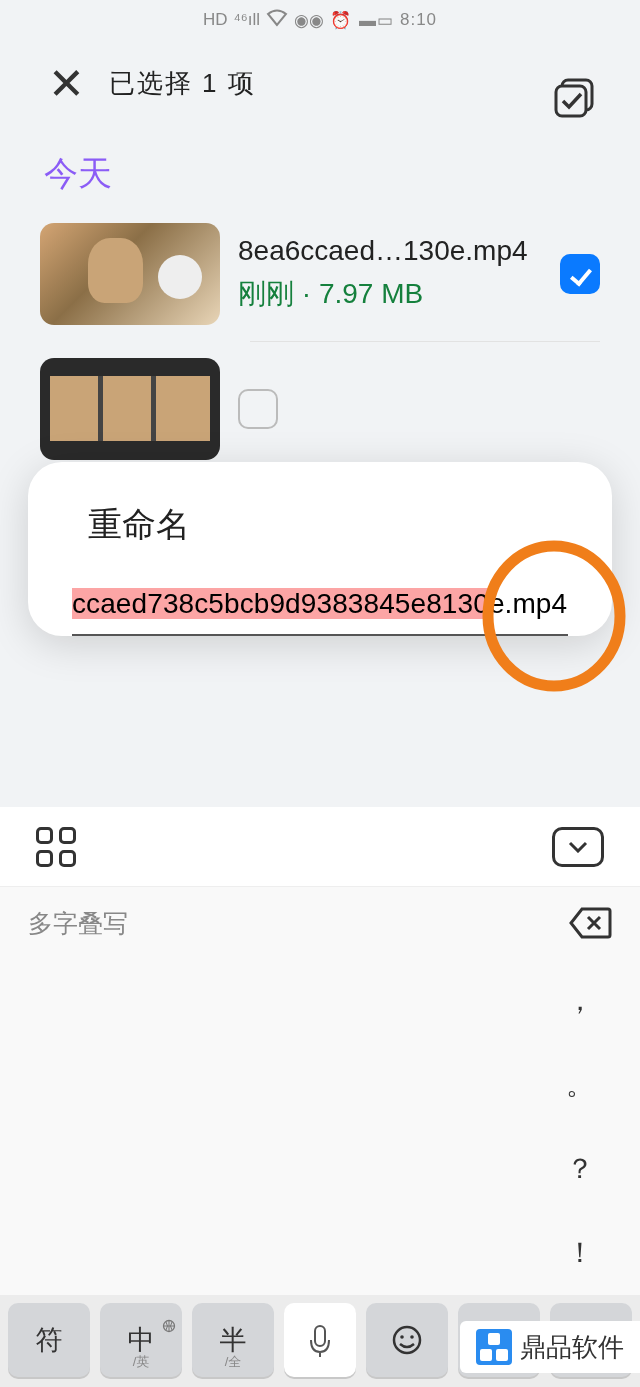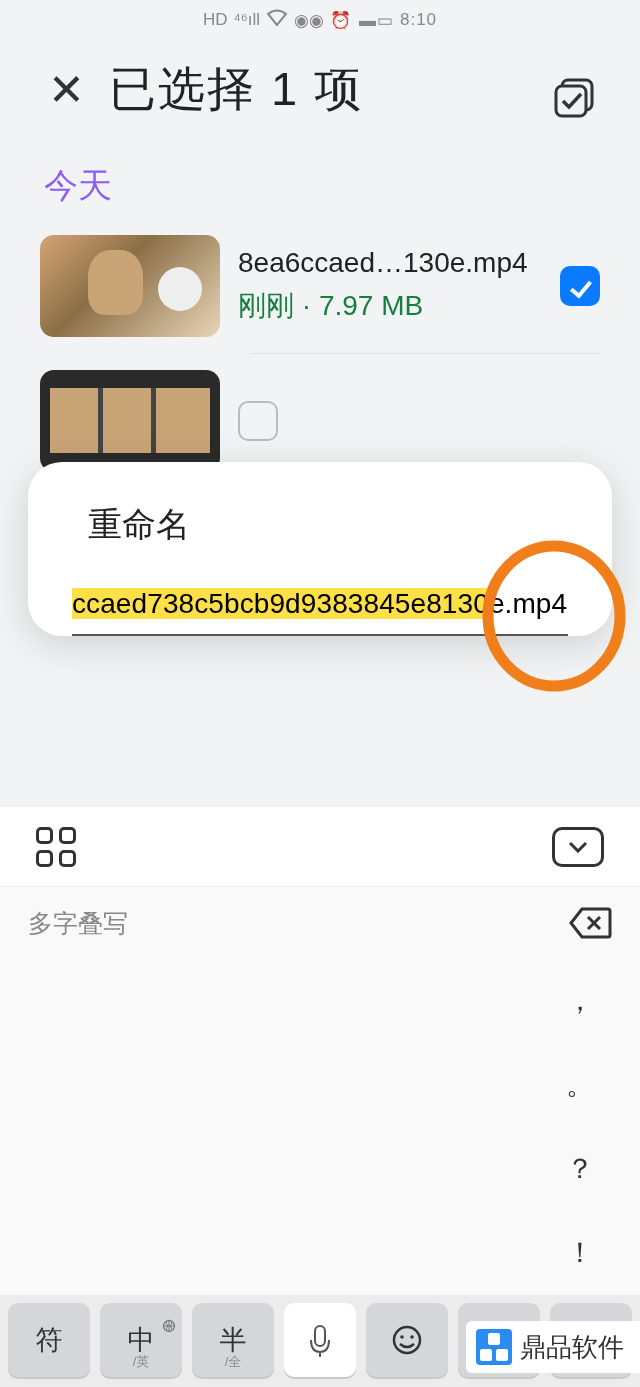--- a/index.html
+++ b/index.html
@@ -2,21 +2,21 @@
 <html><head>
 <meta charset="utf-8">
 <style>
 *{margin:0;padding:0;box-sizing:border-box;font-family:-apple-system,BlinkMacSystemFont,"PingFang SC",sans-serif}
 body{width:640px;height:1387px;background:#f1f3f5;position:relative;overflow:hidden}
 .status-bar{height:40px;display:flex;justify-content:center;align-items:center;padding:0 20px;color:#888}
 .status-left,.status-right{display:flex;align-items:center;gap:6px;font-size:17px}
 .status-right{letter-spacing:1px}
 .header{display:flex;align-items:center;padding:18px 48px 18px 48px}
 .close-x{font-size:44px;color:#333;font-weight:300;margin-right:24px}
-.header-title{font-size:47px;color:#222;letter-spacing:2px}
+.header-title{font-size:26px;color:#222;letter-spacing:2px}
 .select-all{position:absolute;right:42px;top:78px;width:44px;height:44px}
 .section-label{font-size:34px;color:#8b5cf6;padding:24px 44px 10px}
 .file-row{display:flex;align-items:center;padding:16px 40px;gap:18px}
 .thumb{width:180px;height:102px;border-radius:14px;background:#ccc;flex-shrink:0;position:relative;overflow:hidden}
 .thumb1{background:linear-gradient(135deg,#d4a574 0%,#8b6f47 40%,#e8d5b7 100%)}
 .thumb1::before{content:"";position:absolute;left:48px;top:15px;width:55px;height:65px;background:#c9a477;border-radius:40% 40% 30% 30%}
 .thumb1::after{content:"";position:absolute;right:18px;top:32px;width:44px;height:44px;background:#eee;border-radius:50%}
 .thumb2{background:#2a2a2a}
 .thumb2::before{content:"";position:absolute;top:18px;left:10px;right:10px;height:65px;background:linear-gradient(90deg,#c9a477 0%,#c9a477 30%,#444 30%,#444 33%,#c9a477 33%,#c9a477 63%,#444 63%,#444 66%,#c9a477 66%)}
 .file-info{flex:1;min-width:0}
@@ -24,21 +24,21 @@
 .file-meta{font-size:28px;color:#15803d}
 .checkbox{width:40px;height:40px;border-radius:10px;border:2.5px solid #bbb;flex-shrink:0}
 .checkbox.checked{background:#0a7aff;border-color:#0a7aff;position:relative}
 .checkbox.checked::after{content:"";position:absolute;left:9px;top:13px;width:16px;height:8px;border-left:4px solid #fff;border-bottom:4px solid #fff;transform:rotate(-50deg)}
 .divider{height:1px;background:#e2e2e2;margin-left:250px;margin-right:40px}
 .dialog{position:absolute;left:28px;right:28px;top:462px;background:#fff;border-radius:34px;padding:40px 0 0;box-shadow:0 8px 40px rgba(0,0,0,0.15);z-index:100}
 .dialog-title{font-size:34px;color:#222;padding:0 60px 30px;font-weight:500}
 .input-wrap{padding:0 44px;position:relative}
 .input-line{position:relative}
 .input-text{font-size:28px;padding:10px 0 14px;border-bottom:2px solid #555;letter-spacing:0.1px;white-space:nowrap;overflow:hidden}
-.highlight{background:#fde047}
+.highlight{background:#fca5a5}
 .dialog-actions{display:flex;margin-top:54px;border-top:0}
 .dialog-btn{flex:1;text-align:center;padding:28px 0 32px;font-size:32px;color:#0a7aff}
 .action-divider{width:1.5px;height:40px;background:#ddd;align-self:center}
 .annotation{position:absolute;right:6px;top:536px;width:160px;height:160px;z-index:101;pointer-events:none}
 .annotation svg{width:100%;height:100%}
 .keyboard-area{position:absolute;bottom:0;left:0;right:0;background:#fafafa}
 .kb-top{height:80px;display:flex;justify-content:space-between;align-items:center;padding:0 36px;background:#fff;border-bottom:1px solid #eee}
 .grid-icon{width:40px;height:40px;display:grid;grid-template-columns:1fr 1fr;grid-template-rows:1fr 1fr;gap:6px}
 .grid-icon span{border:3px solid #333;border-radius:5px}
 .collapse-btn{width:52px;height:40px;border:3px solid #333;border-radius:10px;display:flex;align-items:center;justify-content:center}
@@ -49,21 +49,21 @@
 .punct-col{position:absolute;right:30px;top:0;width:60px;display:flex;flex-direction:column;justify-content:space-around;height:336px;font-size:28px;color:#333;text-align:center}
 .punct-col div{height:78px;display:flex;align-items:center;justify-content:center}
 .kb-bottom{height:92px;display:flex;gap:10px;padding:8px 8px 10px;background:#ececec}
 .kb-key{background:#d4d6d9;border-radius:10px;display:flex;align-items:center;justify-content:center;font-size:27px;color:#333;flex-shrink:0;box-shadow:0 2px 0 rgba(0,0,0,0.15)}
 .kb-key.k1{width:82px}
 .kb-key.k2{width:82px;position:relative}
 .kb-key.k2 .sub{font-size:13px;color:#888;position:absolute;bottom:6px}
 .kb-key.k2 .dot{position:absolute;top:6px;right:6px;width:14px;height:14px}
 .kb-key.space{flex:1;background:#fff}
 .kb-key.emoji{width:82px}
-.watermark{position:absolute;right:0;bottom:14px;background:#fff;padding:8px 16px 8px 10px;display:flex;align-items:center;gap:8px;font-size:26px;color:#333;z-index:200;border-radius:6px 0 0 6px}
+.watermark{position:absolute;right:0;bottom:14px;background:#fff;padding:8px 16px 8px 16px;display:flex;align-items:center;gap:8px;font-size:26px;color:#333;z-index:200;border-radius:6px 0 0 6px}
 .wm-icon{width:36px;height:36px;background:#2a8cf0;position:relative;border-radius:4px}
 .wm-icon::before{content:"";position:absolute;top:4px;left:12px;width:12px;height:12px;background:#fff;border-radius:2px}
 .wm-icon::after{content:"";position:absolute;bottom:4px;left:4px;width:12px;height:12px;background:#fff;border-radius:2px;box-shadow:16px 0 0 #fff}
 </style>
 </head>
 <body>
 
 <div class="status-bar">
   <div class="status-left">
     <span>HD</span>

